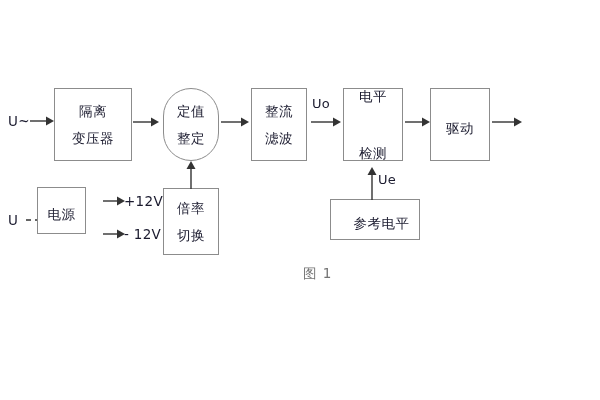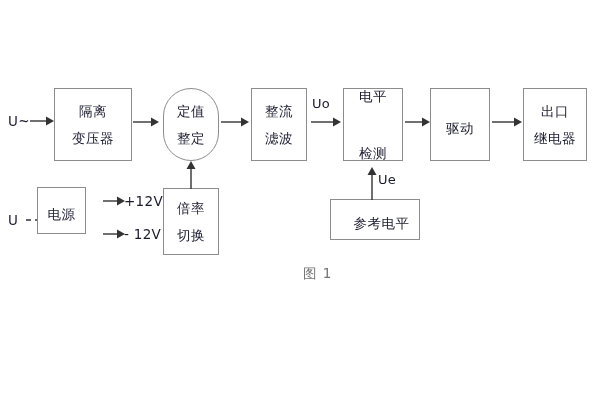--- a/index.html
+++ b/index.html
@@ -130,24 +130,20 @@
     <span class="ln">驱动</span>
   </div>
 
   <div class="harrow" style="left:492px; top:116px;">
     <svg width="30" height="12" viewBox="0 0 30 12">
       <line x1="0" y1="6" x2="22" y2="6" stroke="#333333" stroke-width="1.4"></line>
       <polygon points="22,1.5 30,6 22,10.5" fill="#333333"></polygon>
     </svg>
   </div>
 
-  <div class="block" style="left:523px; top:88px; width:64px; height:73px;">
-    <span class="ln">出口</span>
-    <span class="ln">继电器</span>
-  </div>
 
   <div class="lbl" style="left:8px; top:212px;">U</div>
 
   <div class="harrow" style="left:26px; top:214px;">
     <svg width="28" height="12" viewBox="0 0 28 12">
       <line x1="0" y1="6" x2="20" y2="6" stroke="#333333" stroke-width="1.4" stroke-dasharray="5,4"></line>
       <polygon points="20,1.5 28,6 20,10.5" fill="#333333"></polygon>
     </svg>
   </div>
 

